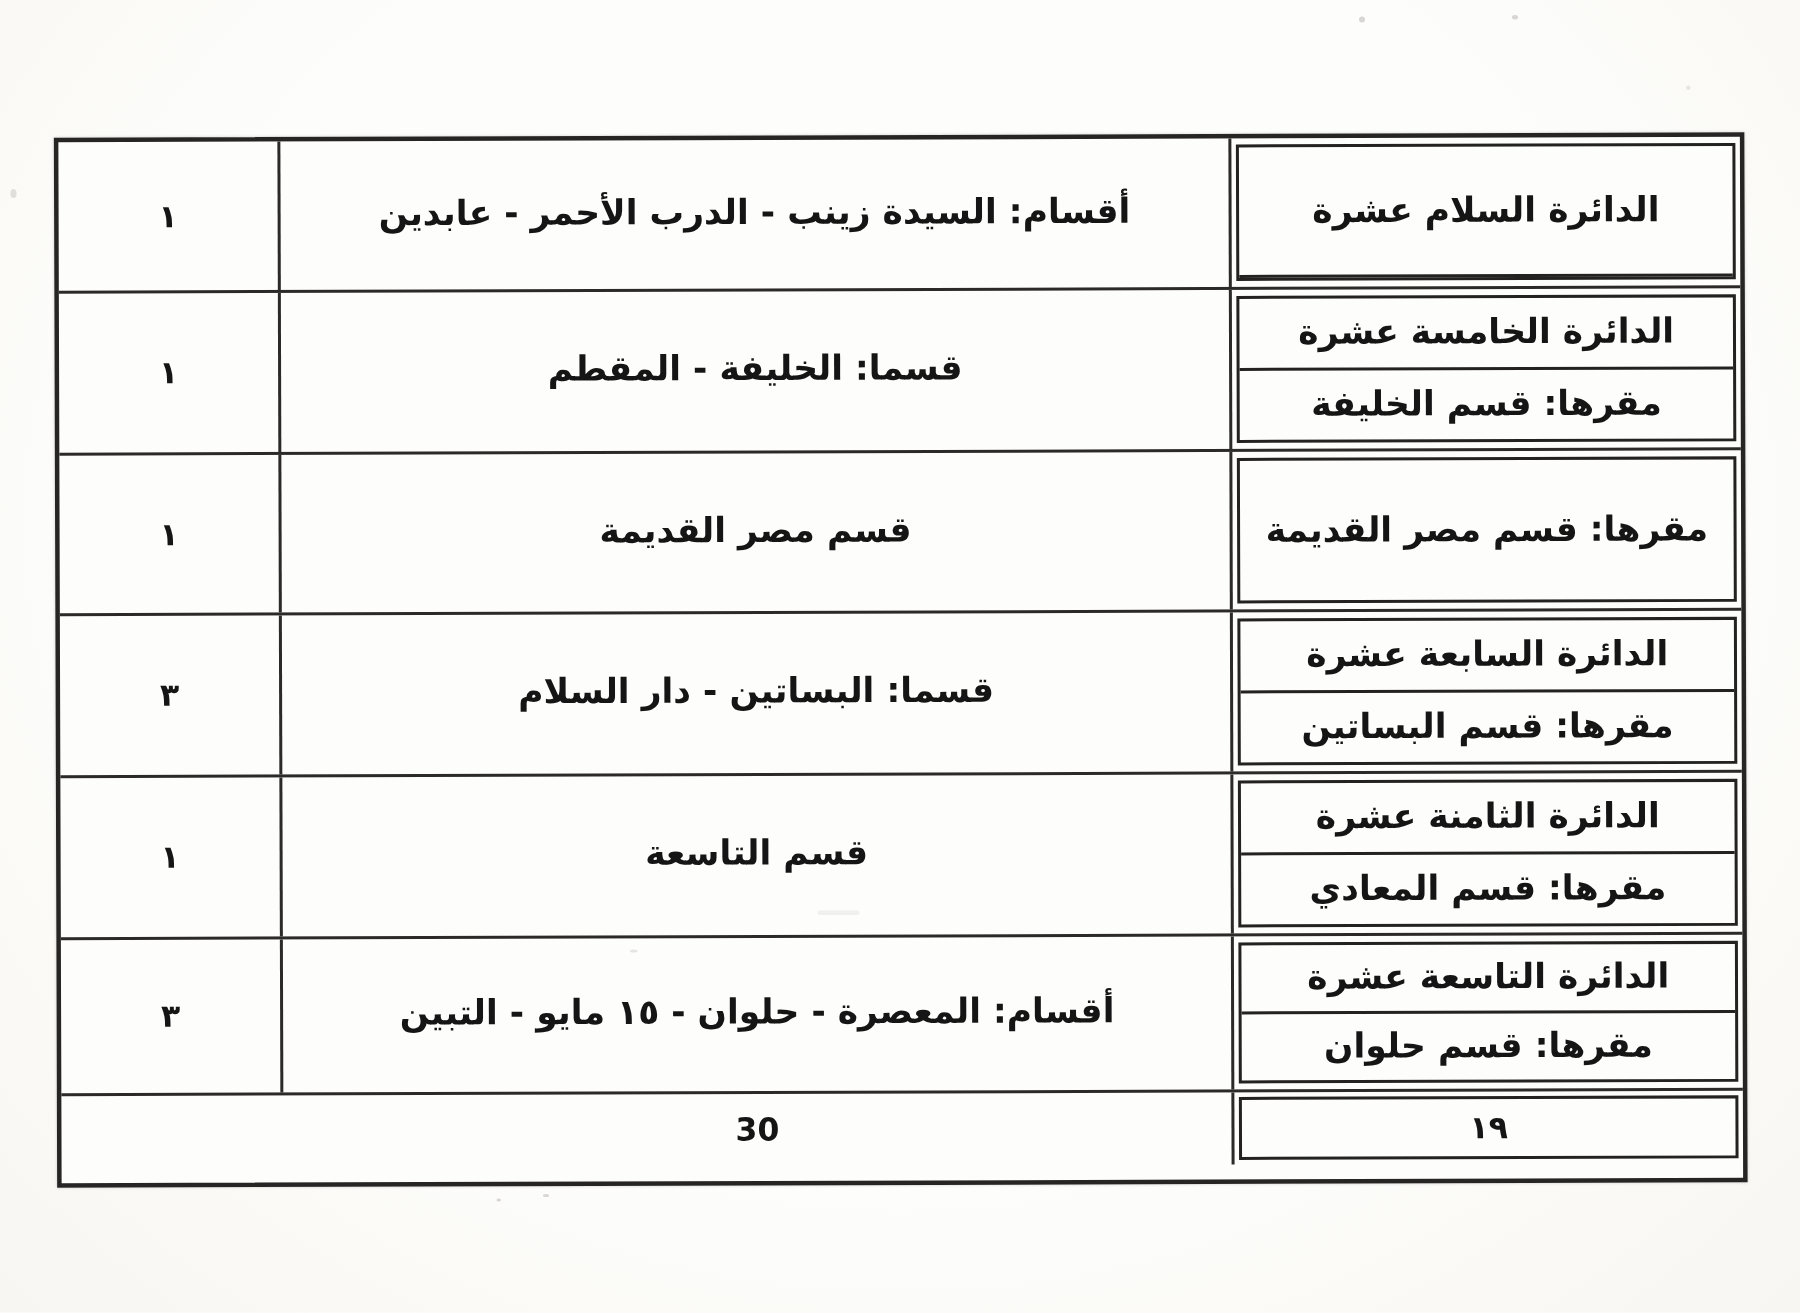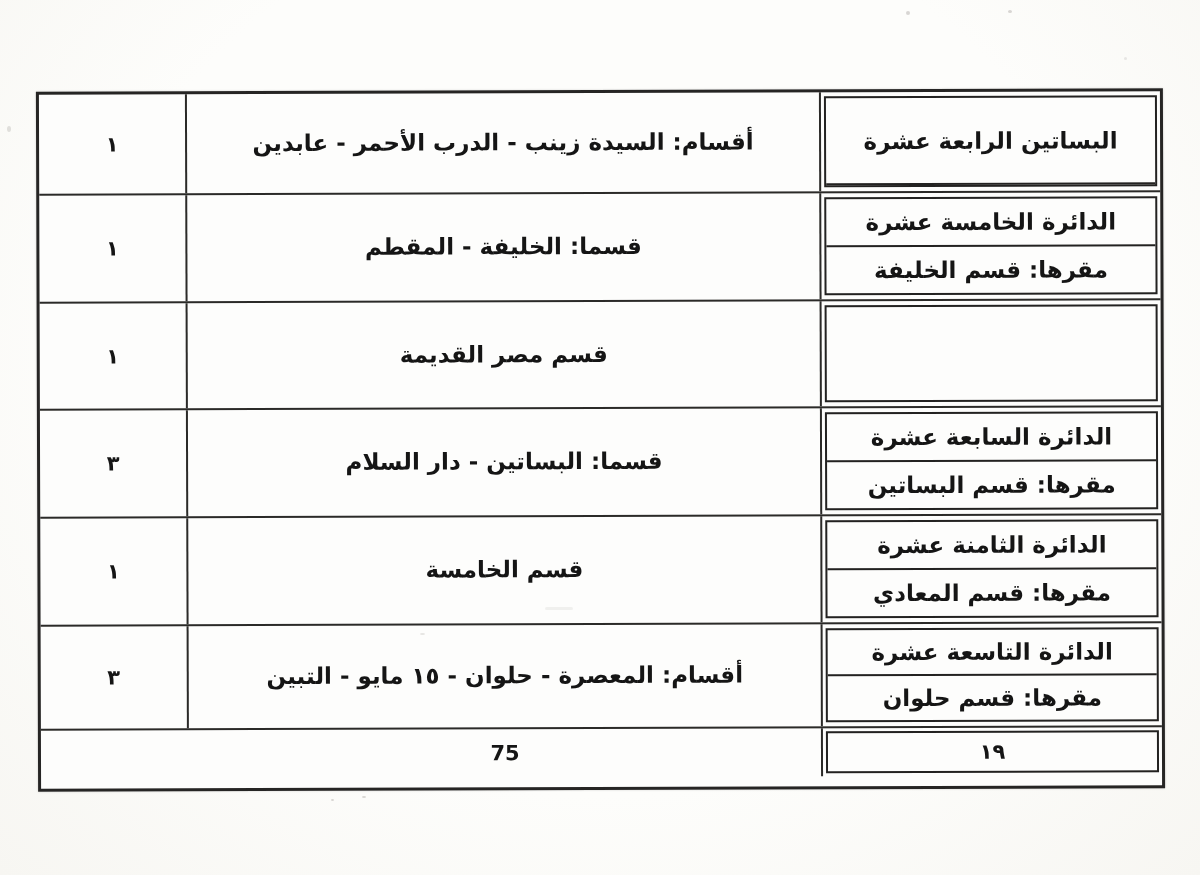--- a/index.html
+++ b/index.html
@@ -94,21 +94,21 @@
 </head>
 <body>
 
 <div class="page">
 
   <div class="scan-table">
 
     <div class="row">
       <div class="cell cell-district">
         <div class="district-box">
-          <div class="district-name">البساتين الرابعة عشرة</div>
+          <div class="district-name">الدائرة السلام عشرة</div>
         </div>
       </div>
       <div class="cell cell-sections">
         <div class="sections-text">أقسام: السيدة زينب - الدرب الأحمر - عابدين</div>
       </div>
       <div class="cell cell-count">
         <div class="count-text">١</div>
       </div>
     </div>
 
@@ -123,20 +123,21 @@
         <div class="sections-text">قسما: الخليفة - المقطم</div>
       </div>
       <div class="cell cell-count">
         <div class="count-text">١</div>
       </div>
     </div>
 
     <div class="row">
       <div class="cell cell-district">
         <div class="district-box">
+          <div class="district-hq">مقرها: قسم مصر القديمة</div>
         </div>
       </div>
       <div class="cell cell-sections">
         <div class="sections-text">قسم مصر القديمة</div>
       </div>
       <div class="cell cell-count">
         <div class="count-text">١</div>
       </div>
     </div>
 
@@ -156,21 +157,21 @@
     </div>
 
     <div class="row">
       <div class="cell cell-district">
         <div class="district-box">
           <div class="district-name">الدائرة الثامنة عشرة</div>
           <div class="district-hq">مقرها: قسم المعادي</div>
         </div>
       </div>
       <div class="cell cell-sections">
-        <div class="sections-text">قسم الخامسة</div>
+        <div class="sections-text">قسم التاسعة</div>
       </div>
       <div class="cell cell-count">
         <div class="count-text">١</div>
       </div>
     </div>
 
     <div class="row">
       <div class="cell cell-district">
         <div class="district-box">
           <div class="district-name">الدائرة التاسعة عشرة</div>
@@ -183,21 +184,21 @@
       <div class="cell cell-count">
         <div class="count-text">٣</div>
       </div>
     </div>
 
     <div class="row totals">
       <div class="cell cell-district">
         <div class="totals-box">١٩</div>
       </div>
       <div class="cell cell-sections">
-        <div>75</div>
+        <div>30</div>
       </div>
     </div>
 
   </div>
 
   <div class="speck" style="left:906px;top:11px;width:4px;height:4px;"></div>
   <div class="speck" style="left:1008px;top:10px;width:4px;height:3px;"></div>
   <div class="speck" style="left:331px;top:799px;width:3px;height:2px;"></div>
   <div class="speck" style="left:362px;top:796px;width:4px;height:2px;"></div>
   <div class="speck" style="left:1124px;top:57px;width:3px;height:3px;opacity:.3;"></div>

